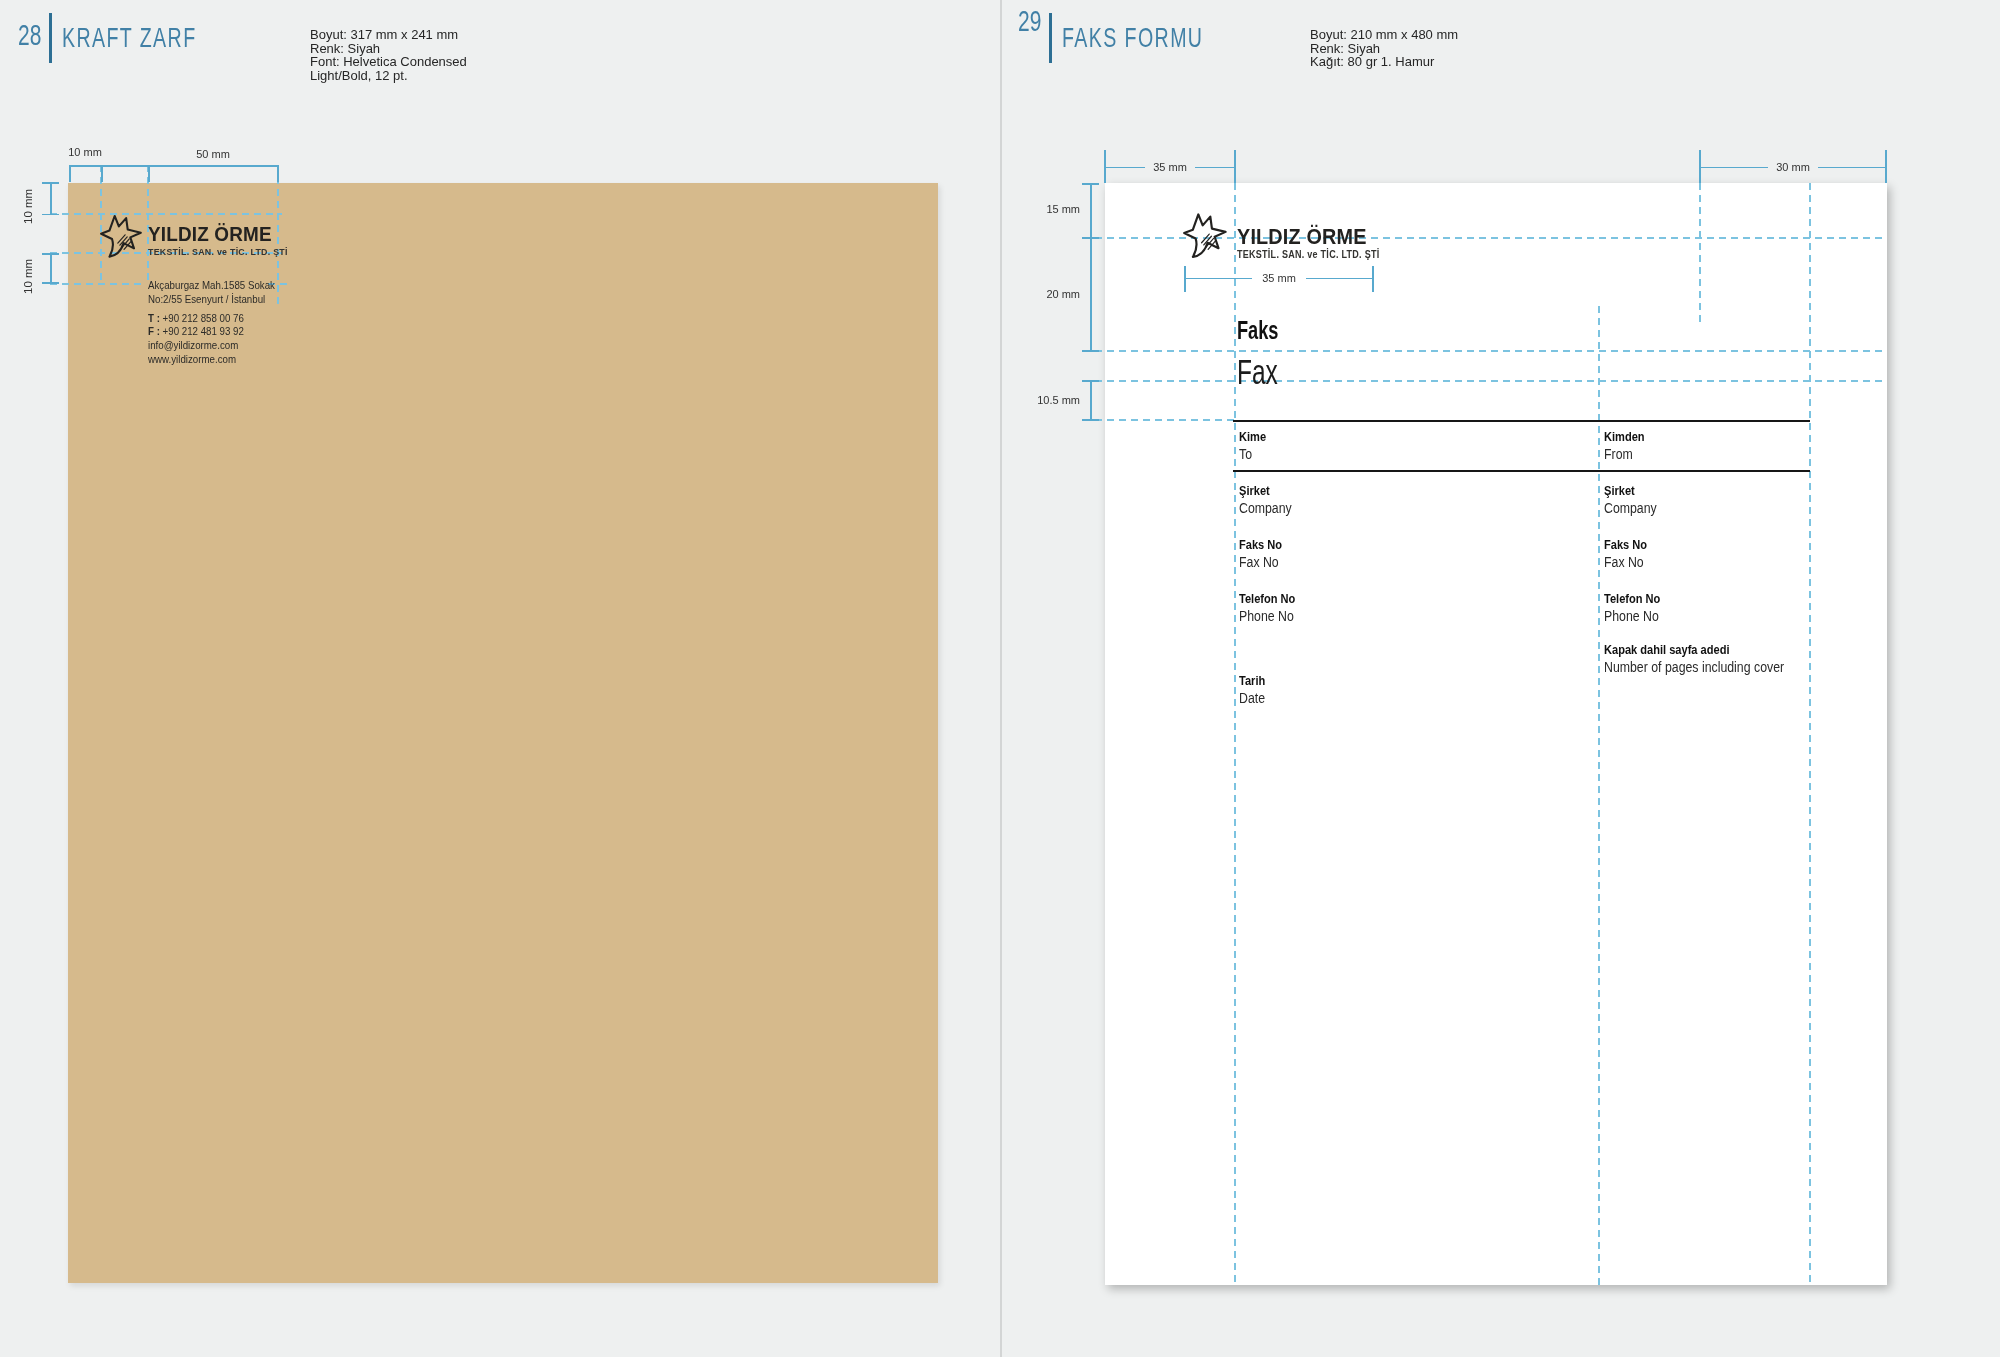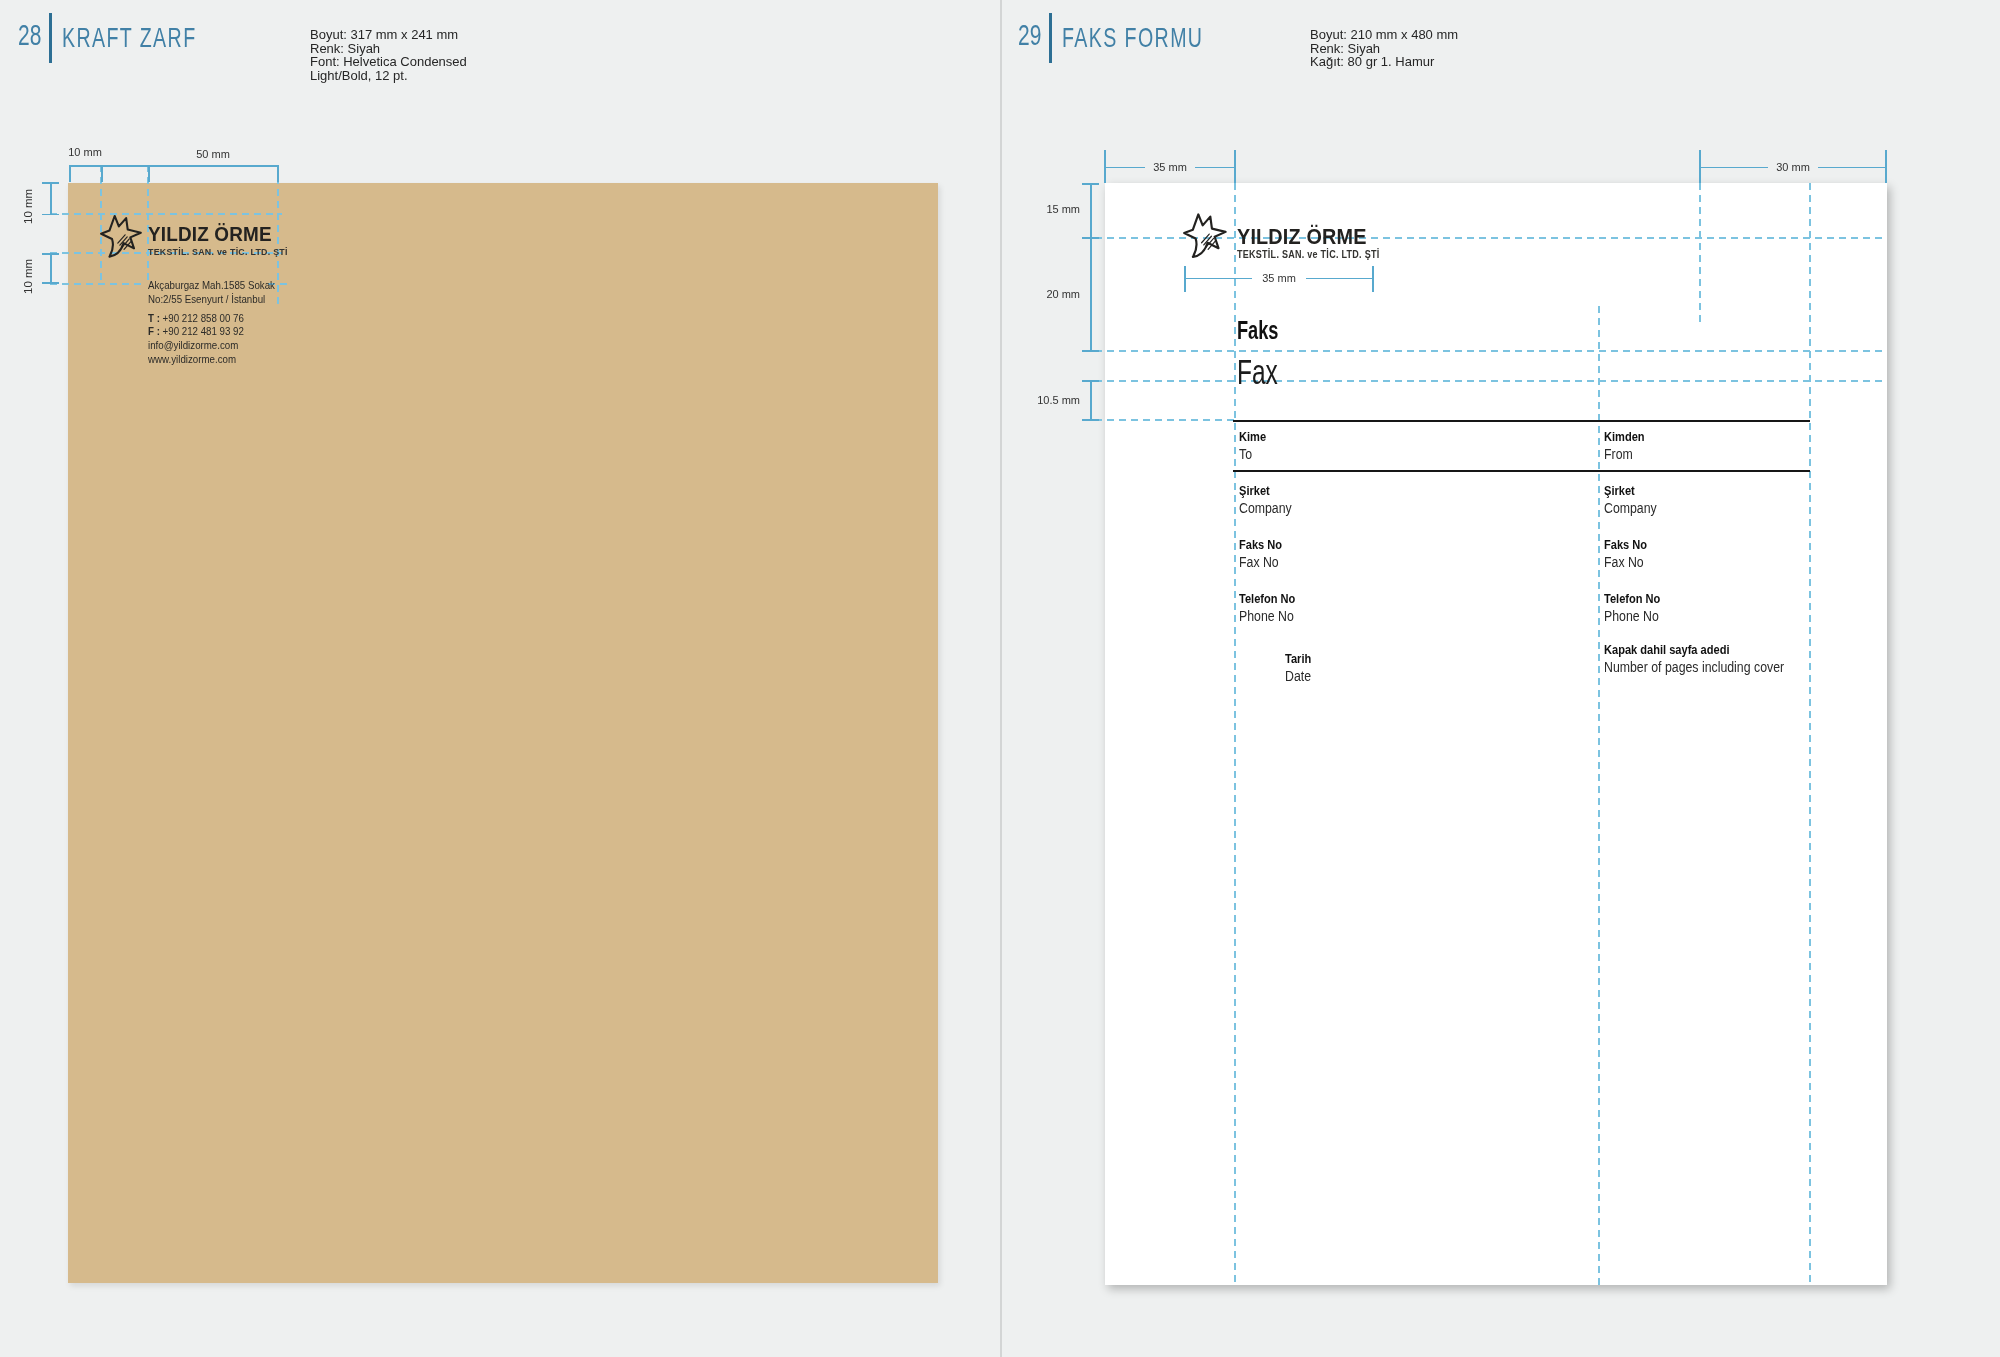--- a/index.html
+++ b/index.html
@@ -88,21 +88,21 @@
 <div class="abs logo-name" style="left:148px;top:222px;"><span class="cx s90">YILDIZ ÖRME</span></div>
 <div class="abs logo-sub" style="left:148px;top:246px;font-size:9.8px;"><span class="cx s90">TEKSTİL. SAN. ve TİC. LTD. ŞTİ</span></div>
 
 <div class="abs env-small" style="left:148px;top:279px;"><span class="cx s90">Akçaburgaz Mah.1585 Sokak</span></div>
 <div class="abs env-small" style="left:148px;top:292.5px;"><span class="cx s90">No:2/55 Esenyurt / İstanbul</span></div>
 <div class="abs env-small" style="left:148px;top:312px;"><span class="cx s90"><b>T :</b>&nbsp;<span>+90 212 858 00 76</span></span></div>
 <div class="abs env-small" style="left:148px;top:325px;"><span class="cx s90"><b>F :</b>&nbsp;<span>+90 212 481 93 92</span></span></div>
 <div class="abs env-small" style="left:148px;top:339px;"><span class="cx s90">info@yildizorme.com</span></div>
 <div class="abs env-small" style="left:148px;top:352.5px;"><span class="cx s90">www.yildizorme.com</span></div>
 
-<div class="abs hdr-num" style="left:1018px;top:18px;"><span class="cx s70">29</span></div>
+<div class="abs hdr-num" style="left:1018px;top:4px;"><span class="cx s70">29</span></div>
 <div class="abs hdr-bar" style="left:1049px;top:13px;"></div>
 <div class="abs hdr-title" style="left:1062px;top:22px;"><span class="cx s70">FAKS FORMU</span></div>
 <div class="abs specs" style="left:1310px;top:28px;">
   <div>Boyut: 210 mm x 480 mm</div>
   <div>Renk: Siyah</div>
   <div>Kağıt: 80 gr 1. Hamur</div>
 </div>
 
 <div class="abs paper" style="left:1105px;top:183px;width:782px;height:1102px;"></div>
 
@@ -164,21 +164,21 @@
   <div class="field-sub"><span class="cx s88">Company</span></div>
 </div>
 <div class="abs" style="left:1239px;top:538px;">
   <div class="field-label"><span class="cx s82">Faks No</span></div>
   <div class="field-sub"><span class="cx s88">Fax No</span></div>
 </div>
 <div class="abs" style="left:1239px;top:592px;">
   <div class="field-label"><span class="cx s82">Telefon No</span></div>
   <div class="field-sub"><span class="cx s88">Phone No</span></div>
 </div>
-<div class="abs" style="left:1239px;top:652px;margin-left:46px;">
+<div class="abs" style="left:1239px;top:674px;">
   <div class="field-label"><span class="cx s82">Tarih</span></div>
   <div class="field-sub"><span class="cx s88">Date</span></div>
 </div>
 
 <div class="abs" style="left:1604px;top:430px;">
   <div class="field-label"><span class="cx s82">Kimden</span></div>
   <div class="field-sub"><span class="cx s88">From</span></div>
 </div>
 <div class="abs" style="left:1604px;top:484px;">
   <div class="field-label"><span class="cx s82">Şirket</span></div>

